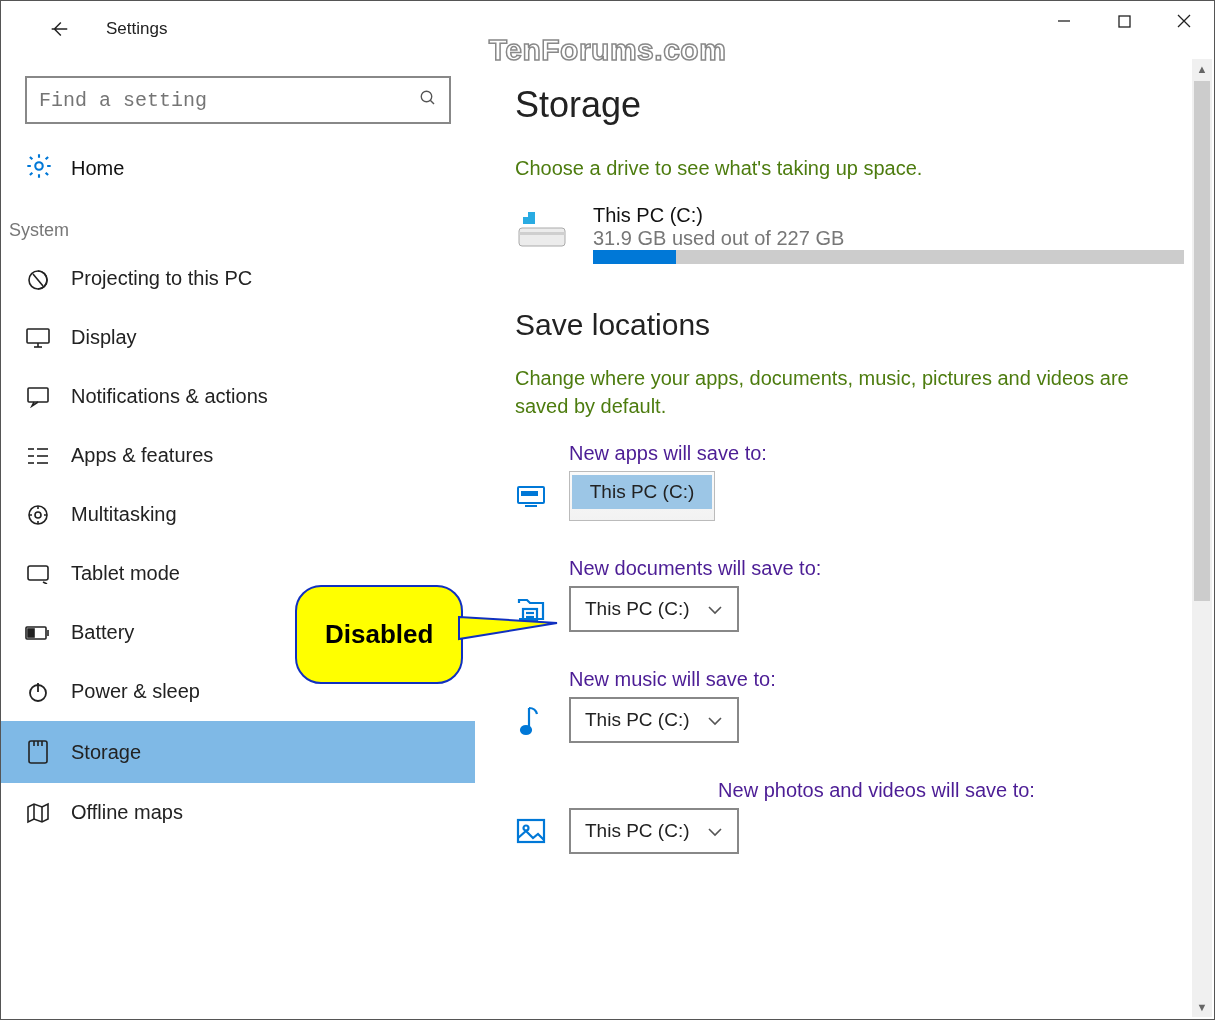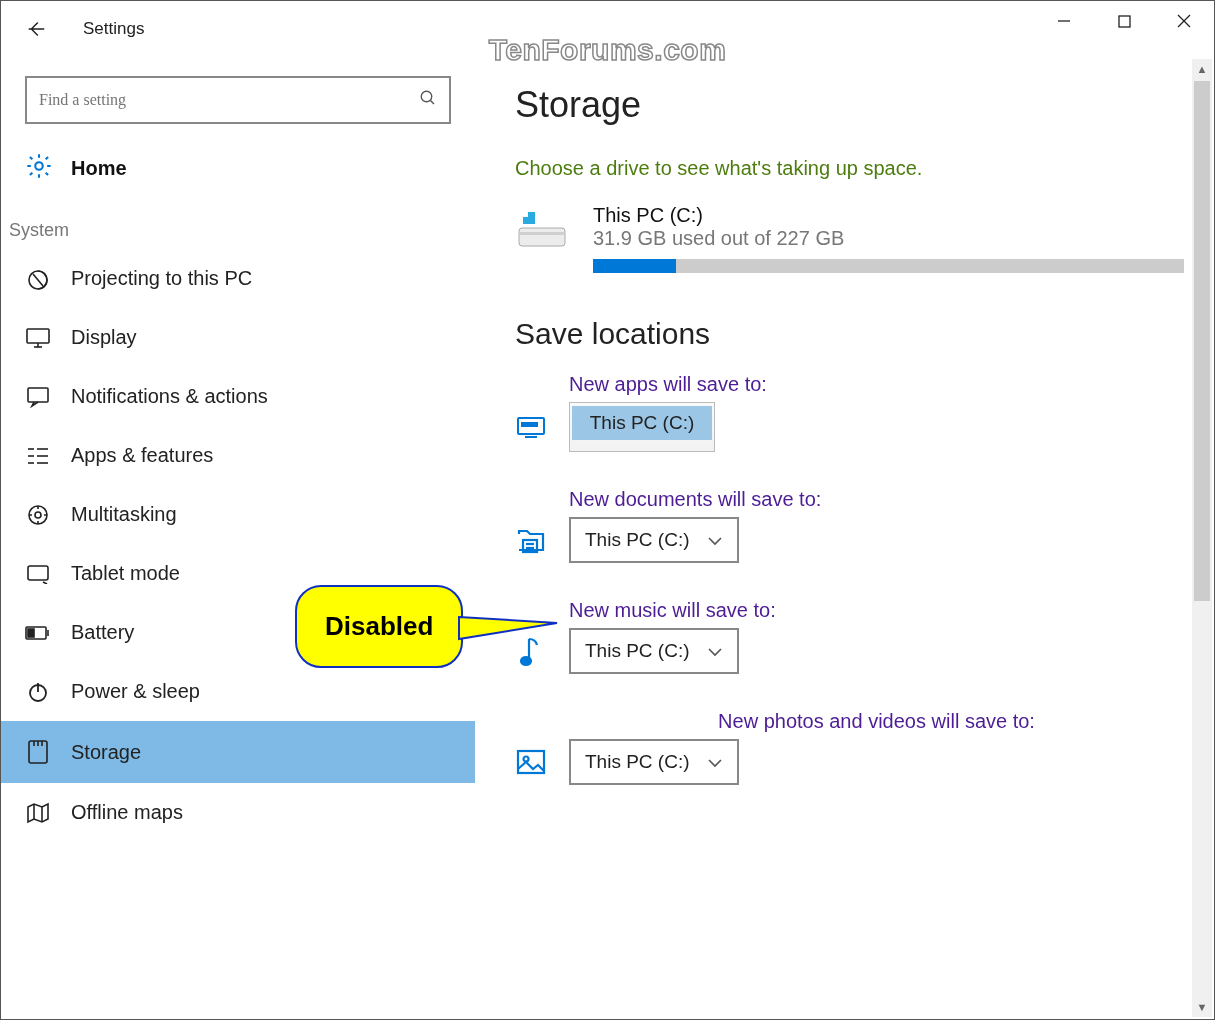--- a/index.html
+++ b/index.html
@@ -10,21 +10,21 @@
     height: 1020px;
     overflow: hidden;
     position: relative;
     border: 1px solid #555;
   }
   
   .titlebar {
     height: 55px;
     display: flex;
     align-items: center;
-    padding: 0 0;
+    padding: 0 23px;
     position: relative;
   }
   .back-btn {
     width: 38px; height: 38px;
     display: flex; align-items: center; justify-content: center;
     margin-left: 16px;
     margin-right: 28px;
   }
   .app-title { font-size: 17px; color: #222; }
   .win-controls {
@@ -71,35 +71,35 @@
     height: 48px;
     border: 2px solid #888;
     display: flex;
     align-items: center;
     padding: 0 12px;
   }
   .search-input {
     flex: 1;
     border: none;
     outline: none;
-    font-size: 16px;
+    font-size: 20px;
     color: #666;
     background: transparent;
-    font-family: Liberation Serif, serif;
+    font-family: Liberation Mono, monospace;
   }
   .search-icon { color: #555; }
 
   
   .home-row {
     display: flex;
     align-items: center;
     padding: 12px 24px;
     gap: 18px;
   }
-  .home-row .label { font-size: 20px; font-weight: 700; color: #111; }
+  .home-row .label { font-size: 20px; font-weight: 400; color: #111; }
   .gear-blue { color: #0078d7; }
 
   .section-header {
     font-size: 18px;
     color: #777;
     padding: 24px 24px 8px 8px;
   }
 
   .nav-item {
     display: flex;
@@ -114,21 +114,21 @@
   .nav-icon { width: 26px; display: flex; justify-content: center; color: #222; }
 
   
   h1.page-title { font-size: 36px; font-weight: 400; color: #222; margin-bottom: 28px; }
   .sub { font-size: 20px; color: #4d7c0f; margin-bottom: 22px; line-height: 1.4; }
 
   .drive-row { display: flex; gap: 24px; margin-bottom: 44px; align-items: flex-start; }
   .drive-icon { width: 54px; height: 44px; position: relative; margin-top: 6px; }
   .drive-body { flex: 1; }
   .drive-name { font-size: 20px; color: #111; }
-  .drive-usage { font-size: 20px; color: #777; margin-bottom: 9px; }
+  .drive-usage { font-size: 20px; color: #777; margin-bottom: 0; }
   .drive-bar { width: 100%; height: 14px; background: #ccc; position: relative; }
   .drive-bar-fill { position: absolute; left:0; top:0; bottom:0; background: #0078d7; }
 
   h2.subhead { font-size: 30px; font-weight: 400; color: #222; margin-bottom: 22px; }
 
   .save-block { margin-bottom: 36px; position: relative; }
   .save-label { font-size: 20px; color: #4c1d95; margin-bottom: 6px; margin-left: 54px; }
   .save-row { display: flex; align-items: center; gap: 22px; }
   .save-row .type-icon { width: 32px; color: #0078d7; display:flex; justify-content:center; }
   .dropdown {
@@ -164,21 +164,21 @@
   .callout {
     position: absolute;
     left: 294px;
     top: 584px;
     z-index: 60;
   }
   .callout-bubble {
     background: #ffff00;
     border: 2px solid #1030c0;
     border-radius: 26px;
-    padding: 24px 28px;
+    padding: 32px 28px;
     font-size: 26px;
     font-weight: 800;
     color: #000;
     font-family: Arial, sans-serif;
     position: relative;
   }
   .callout-svg { position:absolute; left: 162px; top: 24px; }
 
   .scrollbar-track {
     position: absolute;
@@ -377,20 +377,21 @@
       <div class="drive-body">
         <div class="drive-name">This PC (C:)</div>
         <div class="drive-usage">31.9 GB used out of 227 GB</div>
         <div class="drive-bar">
           <div class="drive-bar-fill" id="drive-fill" style="width: 14%;"></div>
         </div>
       </div>
     </div>
 
     <h2 class="subhead">Save locations</h2>
+    <p class="sub">Change where your apps, documents, music, pictures and videos are saved by default.</p>
 
     <div class="save-block">
       <div class="save-label">New apps will save to:</div>
       <div class="save-row">
         <span class="type-icon">
           <svg width="30" height="24" viewBox="0 0 30 24" fill="none" stroke="#0078d7" stroke-width="2">
               <rect x="2" y="3" width="26" height="16" rx="1"></rect>
               <rect x="6" y="8" width="6" height="3" fill="#0078d7"></rect>
               <rect x="14" y="8" width="3" height="3" fill="#0078d7"></rect>
               <rect x="18" y="8" width="3" height="3" fill="#0078d7"></rect>

